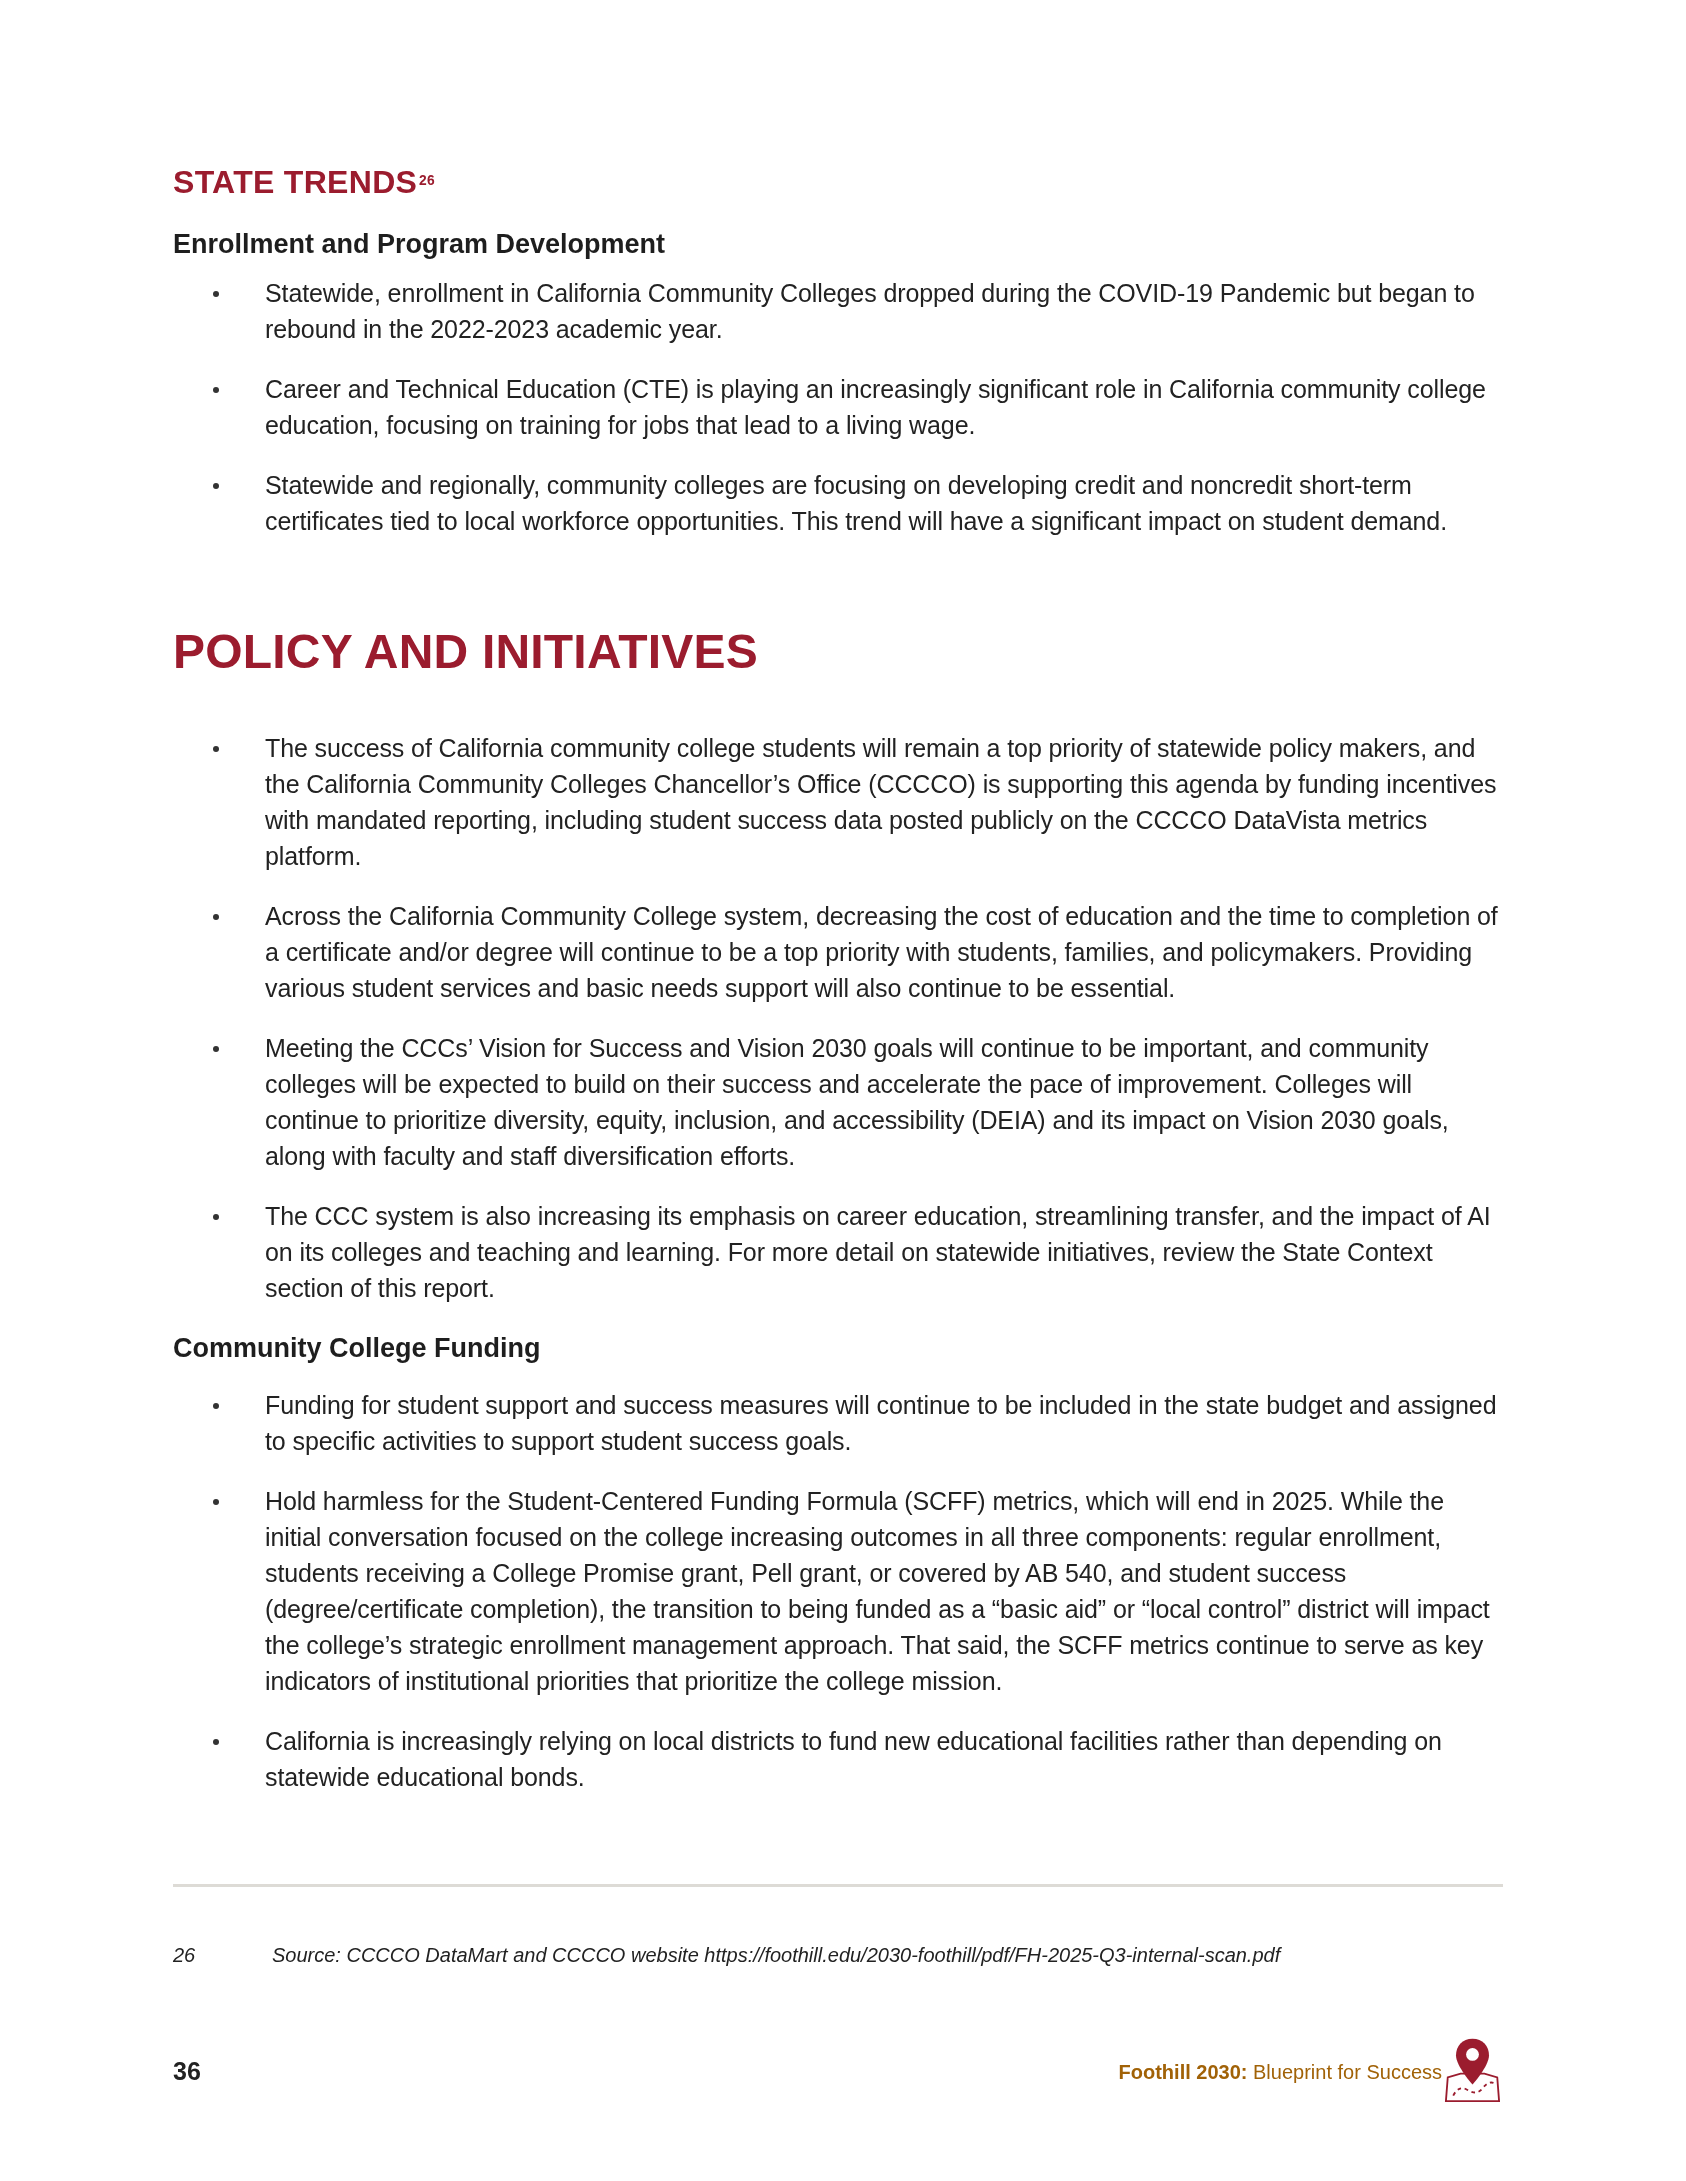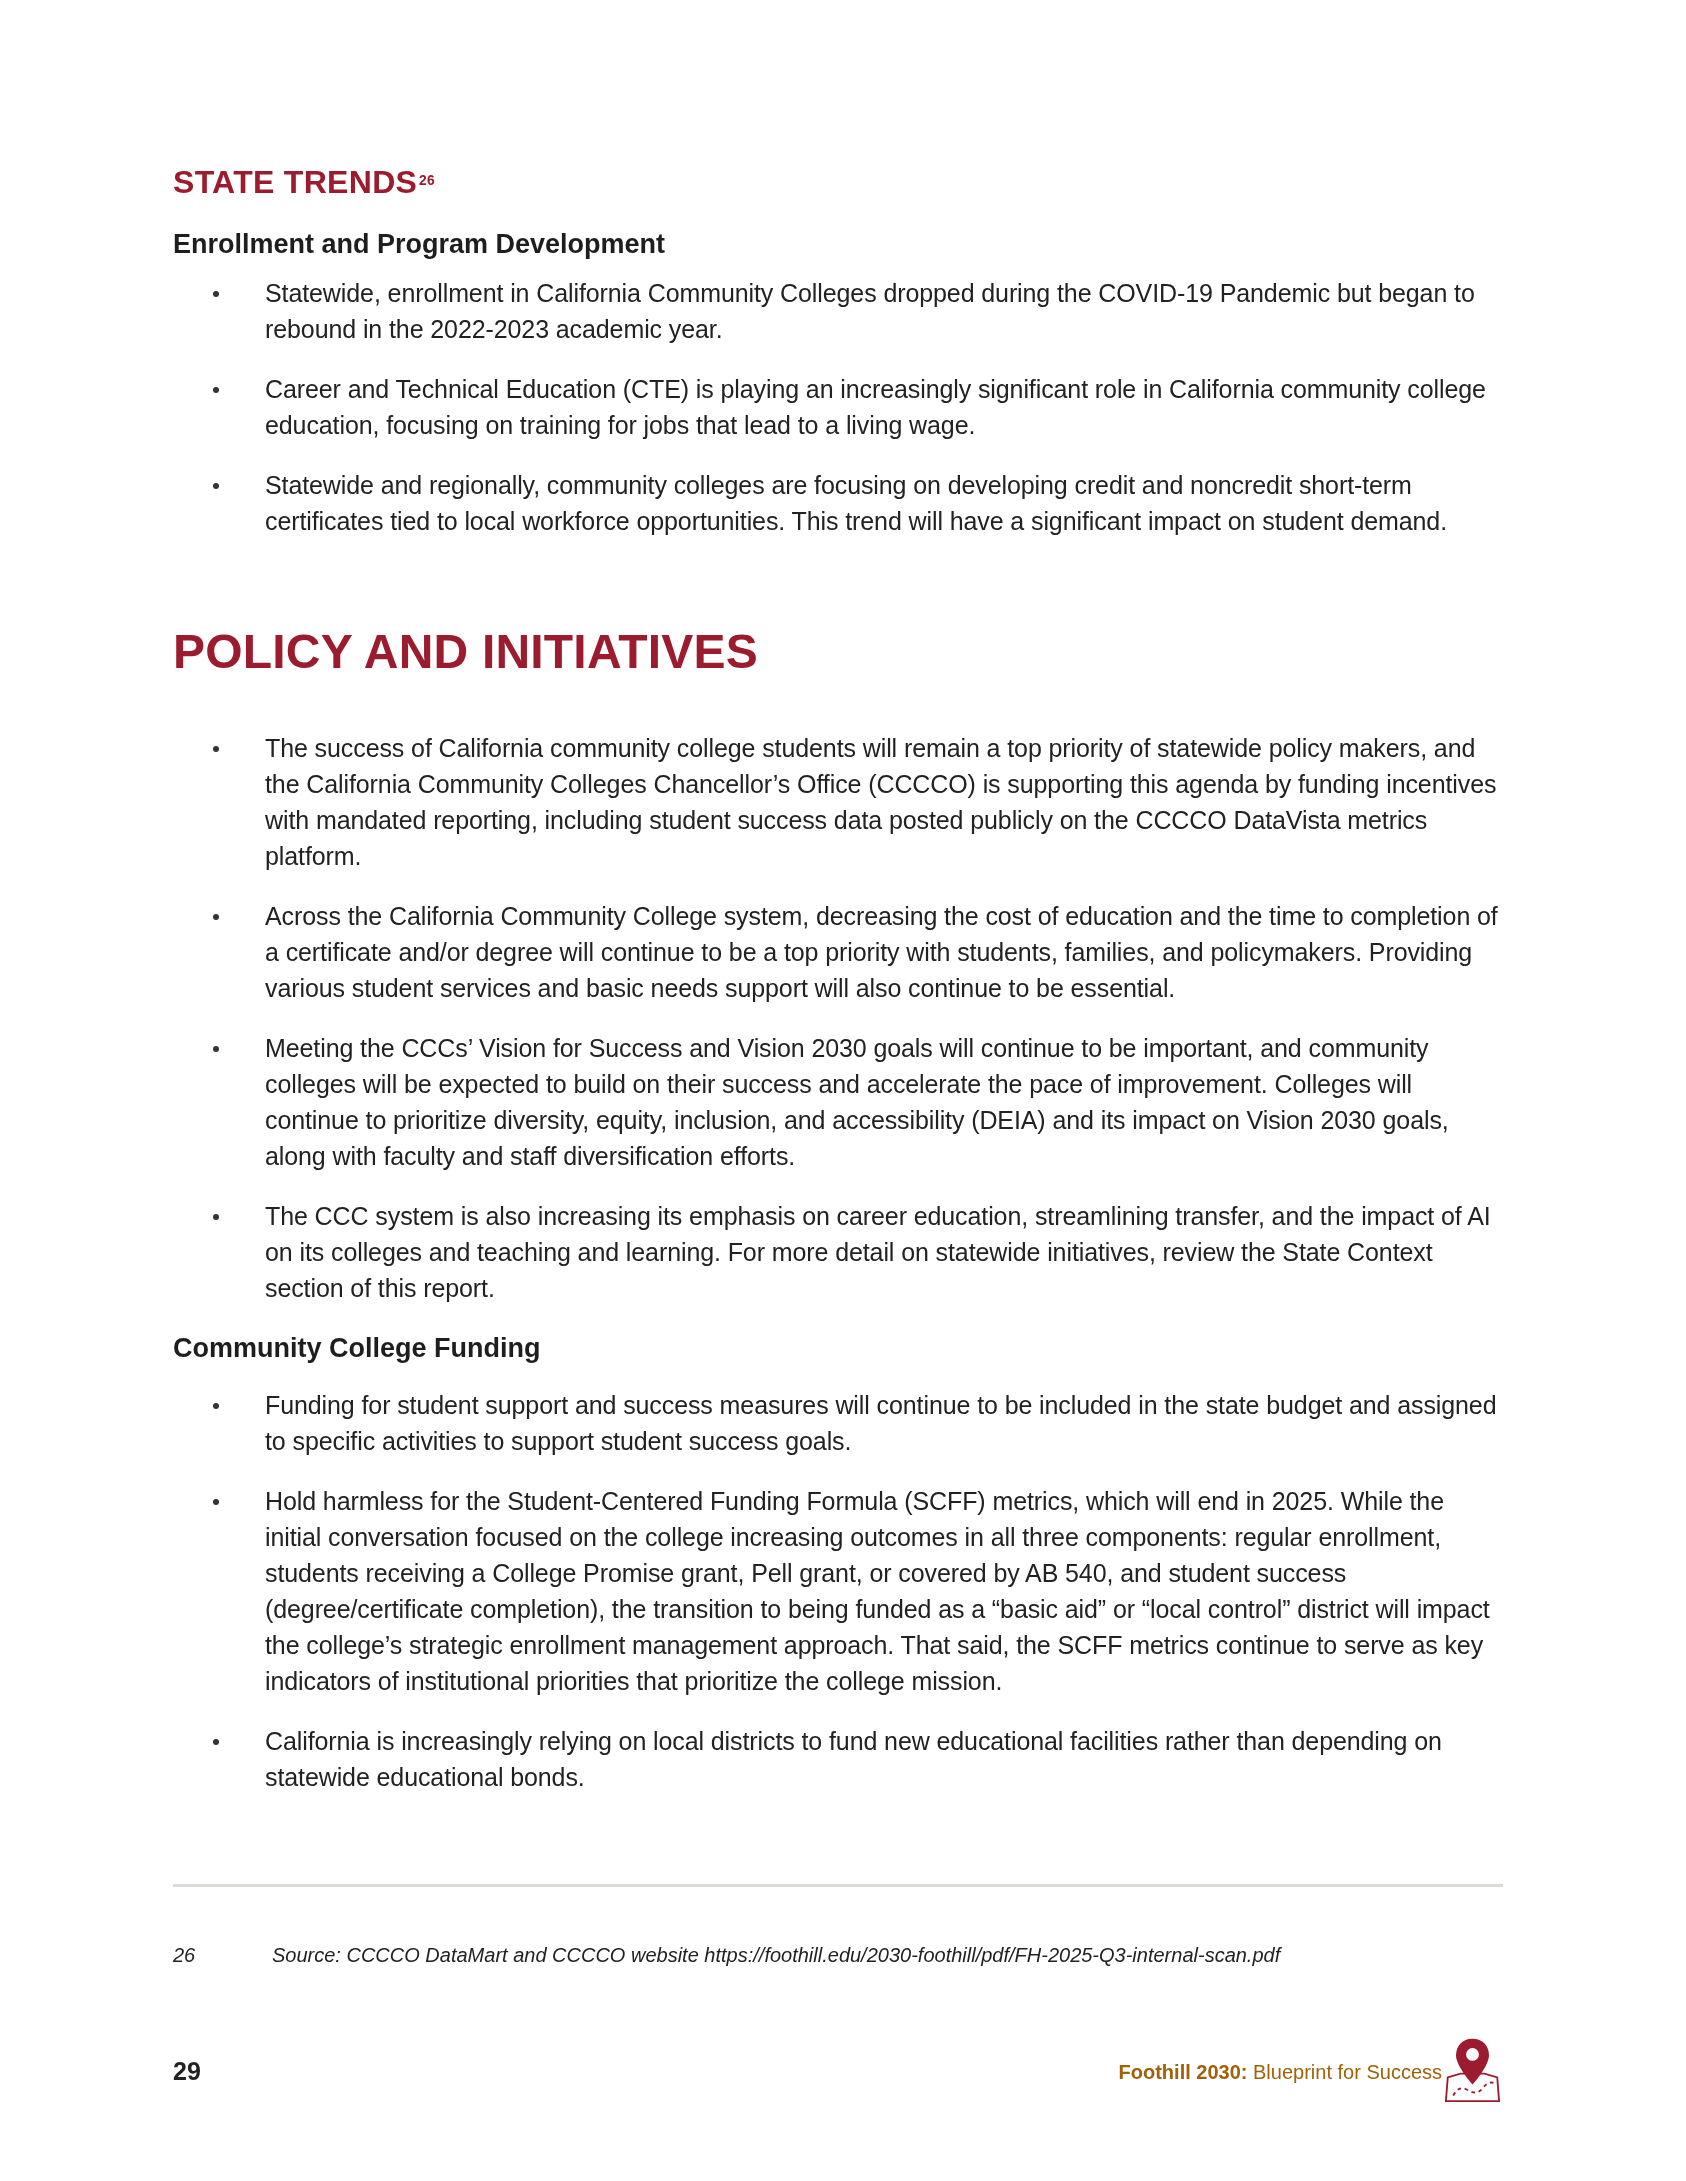--- a/index.html
+++ b/index.html
@@ -150,21 +150,21 @@
     </ul>
   </div>
 
   <div class="divider"></div>
 
   <div class="footnote">
     <span class="fn-num">26</span>
     <span>Source: CCCCO DataMart and CCCCO website https://foothill.edu/2030-foothill/pdf/FH-2025-Q3-internal-scan.pdf</span>
   </div>
 
-  <div class="footer-page">29</div>
+  <div class="footer-page">36</div>
 
   <div class="footer-title"><b>Foothill 2030:</b><span> Blueprint for Success</span></div>
 
   <svg class="footer-logo" viewBox="0 0 66 72" xmlns="http://www.w3.org/2000/svg">
 
     <path d="M6 44 L20 40 L46 40 L60 44 L62 70 L4 70 Z" fill="none" stroke="#9b1c2e" stroke-width="2"></path>
     <path d="M12 64 Q18 52 28 58 T44 56 T56 50" fill="none" stroke="#9b1c2e" stroke-width="2" stroke-dasharray="4 4"></path>
 
     <path d="M33 2 C22 2 15 10 15 20 C15 32 33 52 33 52 C33 52 51 32 51 20 C51 10 44 2 33 2 Z" fill="#9b1c2e"></path>
     <circle cx="33" cy="19" r="7" fill="#ffffff"></circle>

